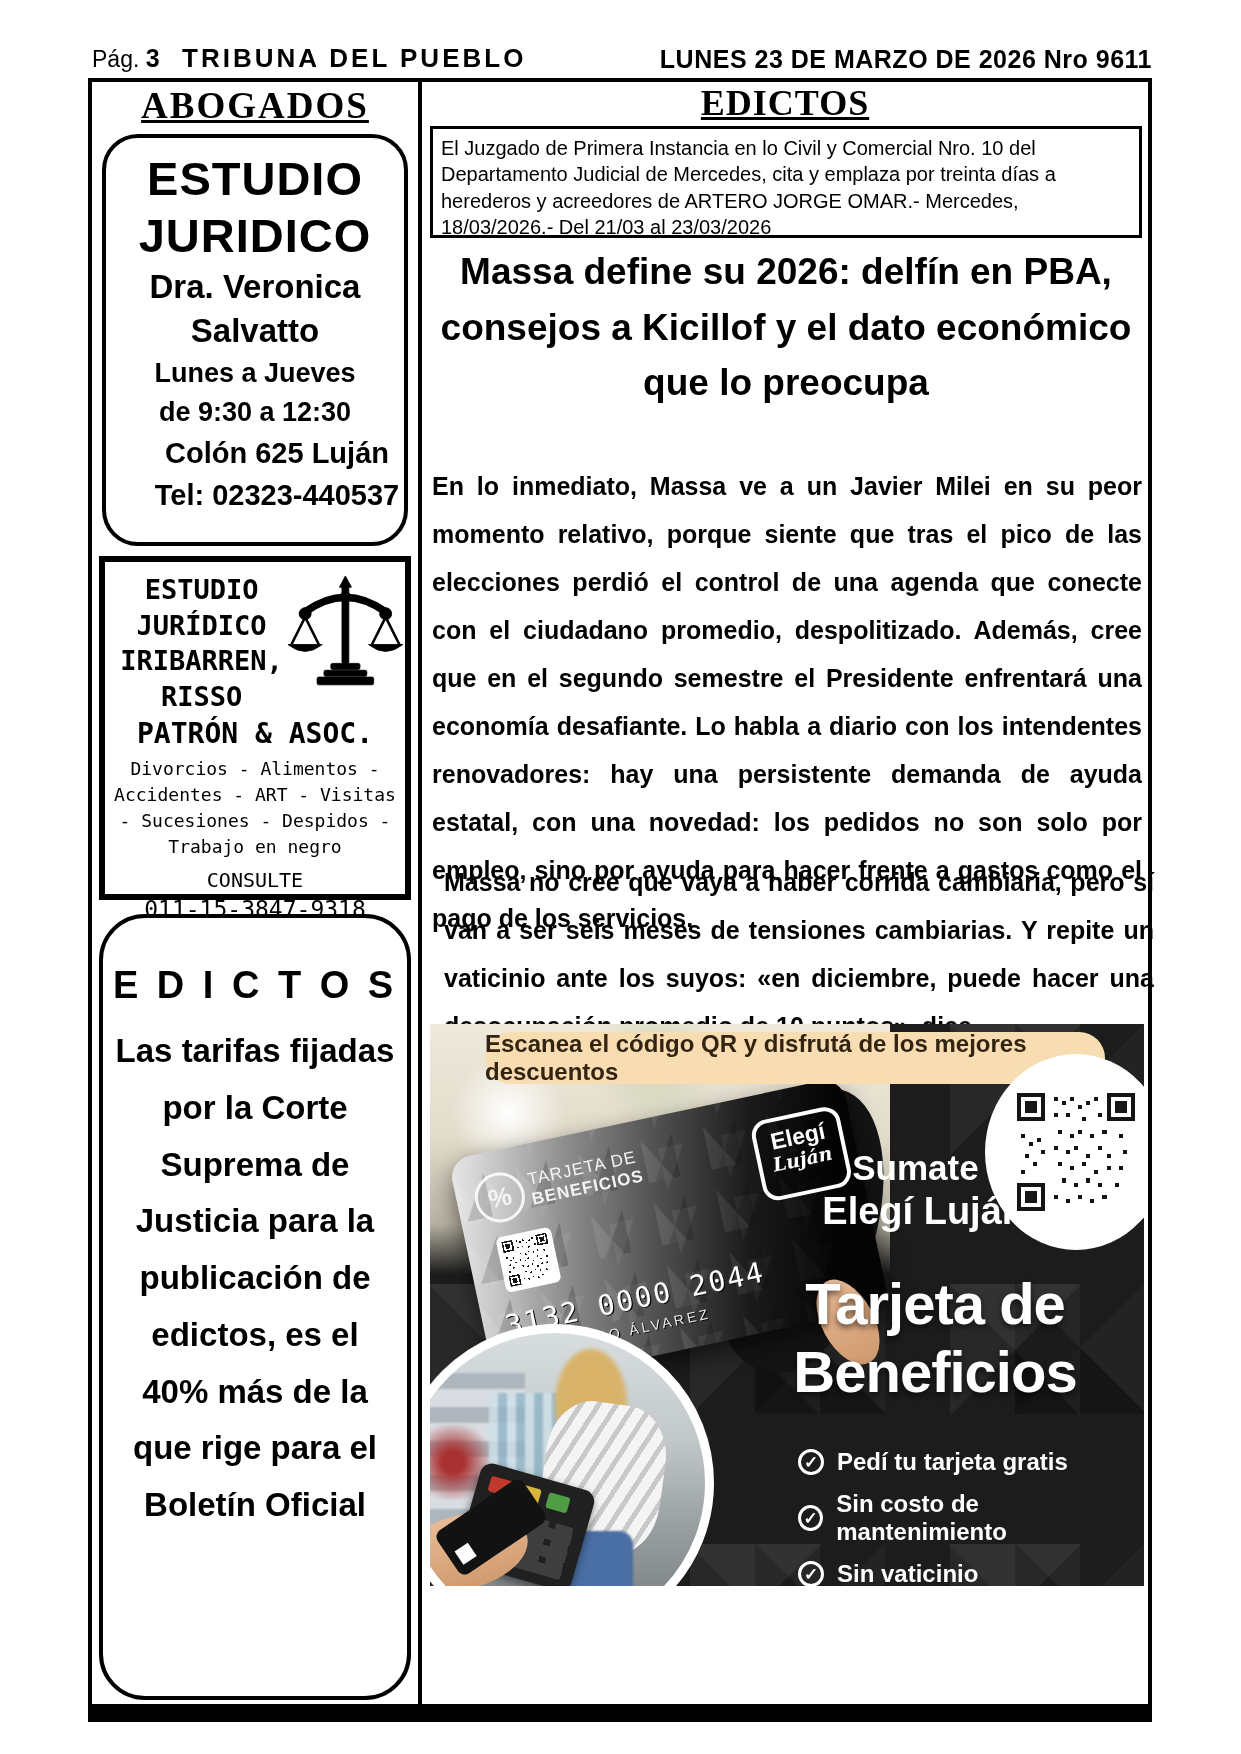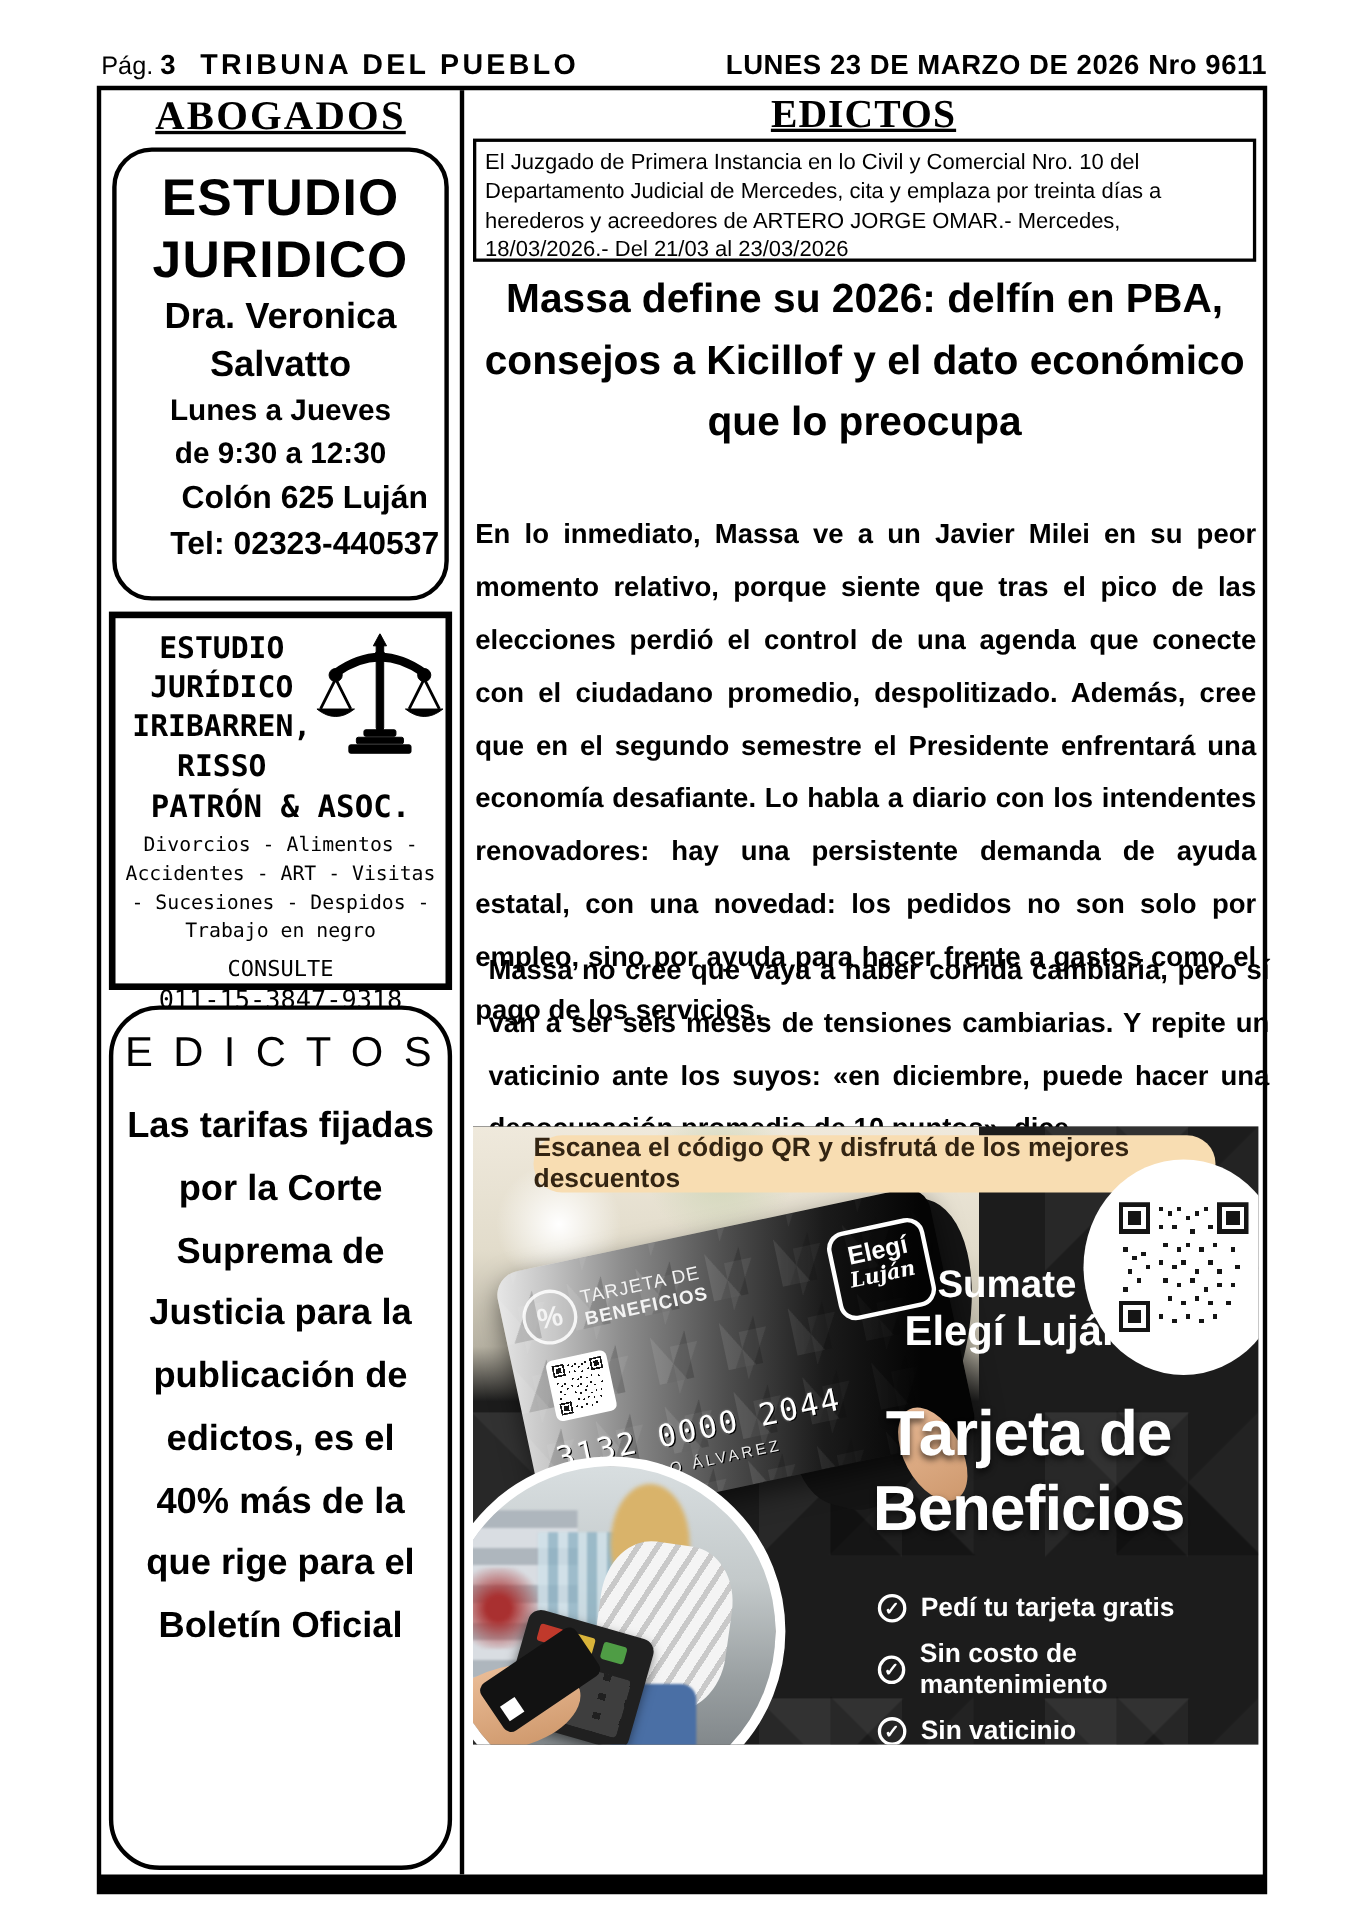--- a/index.html
+++ b/index.html
@@ -36,21 +36,21 @@
   .box2-top{display:flex;align-items:flex-start;padding:10px 2px 0 10px;}
   .box2-names{text-align:center;font-weight:bold;font-size:27px;line-height:1.32;width:178px;}
   .box2-scales{width:118px;height:122px;margin-top:4px;}
   .box2-assoc{font-weight:bold;font-size:28px;margin-top:2px;}
   .box2-services{font-size:18px;line-height:1.45;margin-top:6px;padding:0 2px;}
   .box2-consult{font-size:20px;margin-top:8px;}
   .box2-phone{font-size:23px;margin-top:4px;}
 
   .box3{position:absolute;left:7px;top:832px;width:312px;height:786px;border:4px solid #000;
         border-radius:46px;box-sizing:border-box;text-align:center;}
-  .box3-title{font-weight:400;font-size:38px;letter-spacing:4px;margin-top:18px;}
+  .box3-title{font-weight:700;font-size:38px;letter-spacing:4px;margin-top:46px;}
   .box3-body{font-weight:bold;font-size:33px;line-height:1.72;padding:16px 12px 0 12px;}
 
   
   .edictos-title{position:absolute;left:330px;top:0;width:726px;text-align:center;
       font-family:"Liberation Serif",serif;font-weight:bold;font-size:36px;letter-spacing:1px;
       text-decoration:underline;}
   .notice{position:absolute;left:338px;top:44px;width:712px;height:112px;border:3px solid #000;
       box-sizing:border-box;font-size:20px;line-height:1.32;padding:6px 8px;}
   .art-title{position:absolute;left:338px;top:162px;width:712px;text-align:center;
       font-weight:bold;font-size:37px;line-height:1.5;}

